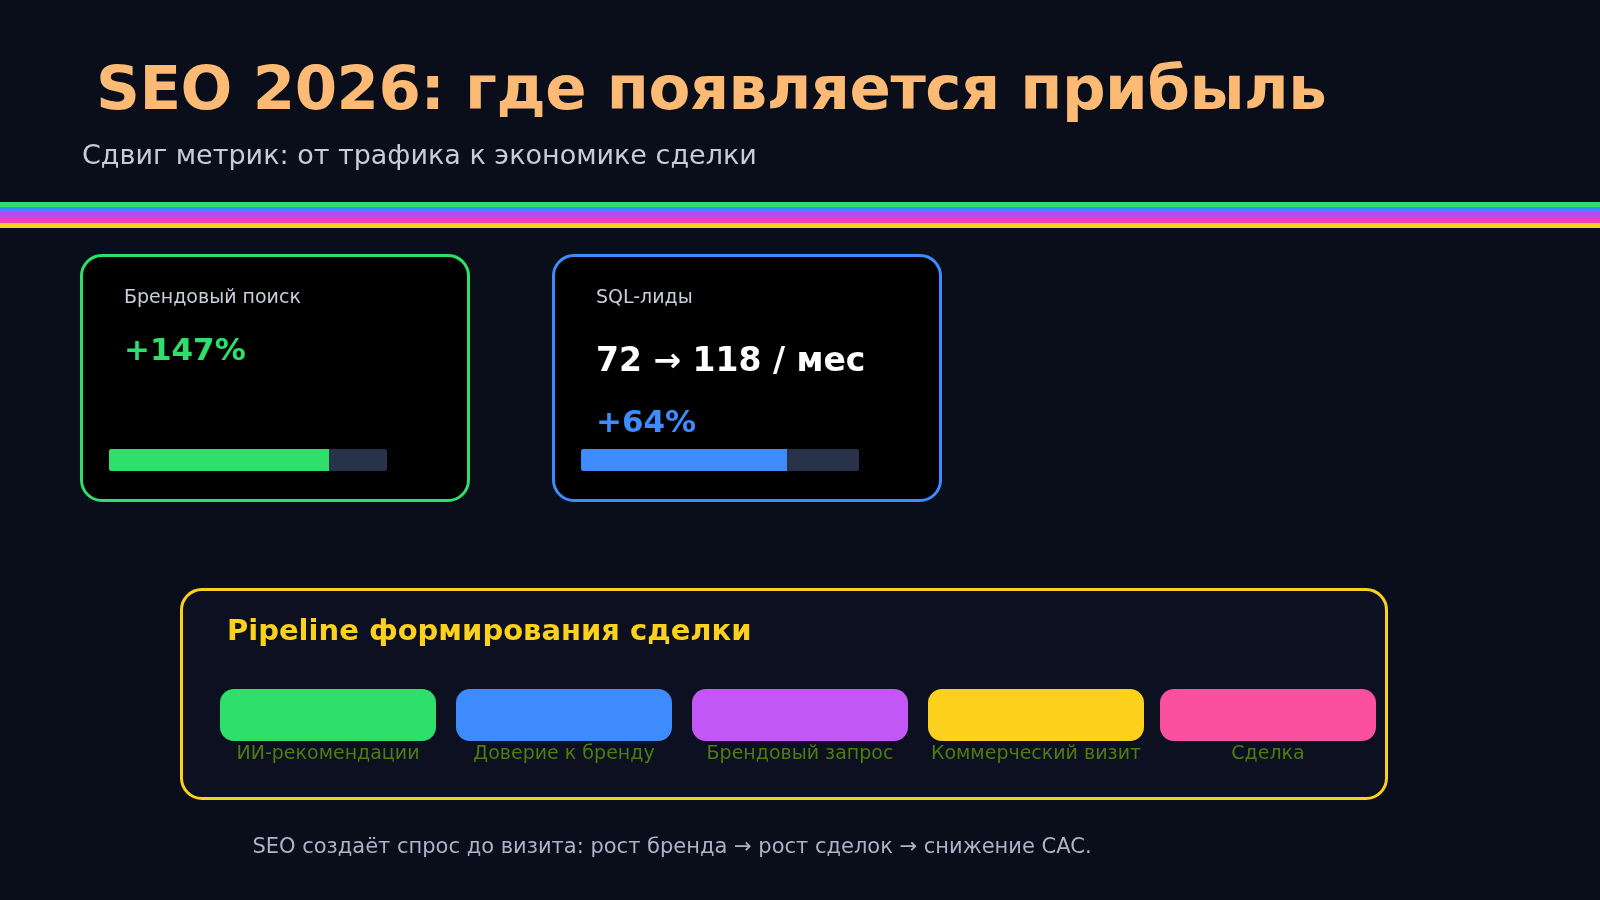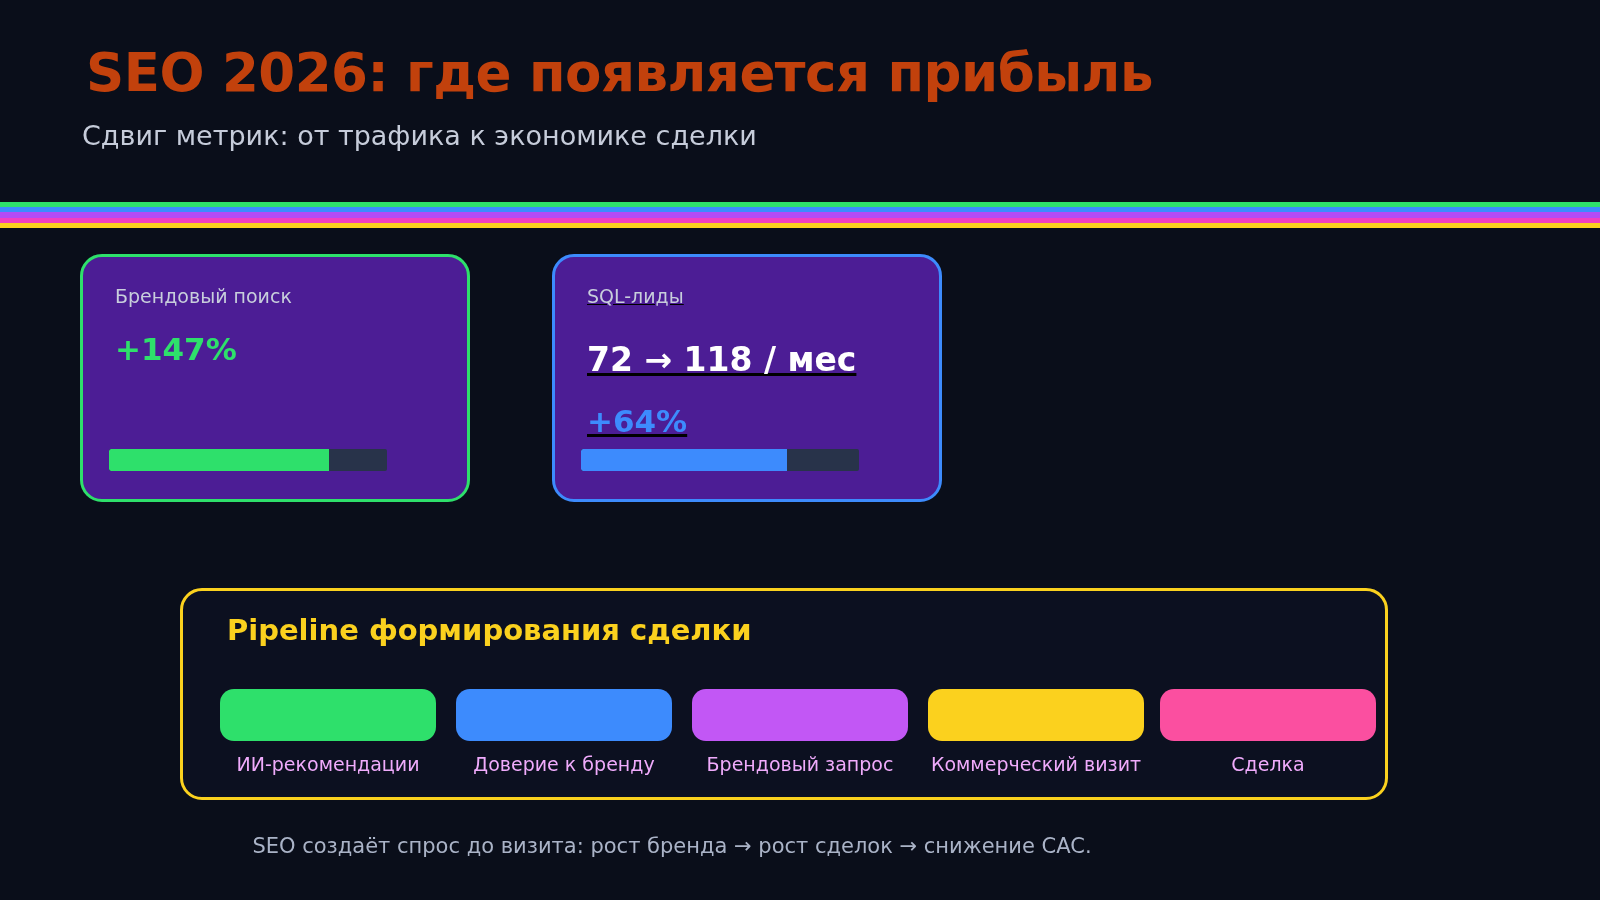--- a/index.html
+++ b/index.html
@@ -14,26 +14,26 @@
     font-family: "DejaVu Sans", "Liberation Sans", sans-serif;
     overflow: hidden;
     position: relative;
   }
 
   
   .header {
     padding: 38px 0 0 80px;
   }
   .page-title {
-    font-size: 53px;
-    font-weight: bold;
-    color: #c2410c;
+    font-size: 61px;
+    font-weight: bold;
+    color: #fdba74;
     letter-spacing: -0.5px;
     line-height: 1.1;
-    margin: 6px;
+    margin: 16px;
     white-space: nowrap;
   }
   .page-subtitle {
     font-size: 27px;
     color: #c6ccda;
     margin: 18px 0 0 2px;
     white-space: nowrap;
   }
 
   
@@ -61,22 +61,22 @@
     height: 254px;
   }
   .kpi-card {
     position: absolute;
     top: 0;
     width: 390px;
     height: 248px;
     box-sizing: border-box;
     border: 3px solid #2ee06b;
     border-radius: 22px;
-    background: #4c1d95;
-    padding: 22px 26px 0 32px;
+    background: #000000;
+    padding: 22px 26px 0 41px;
   }
   .kpi-card.c0 { left: 80px; }
   .kpi-card.c1 { left: 552px; text-decoration: underline; }
   .kpi-card.c2 { left: 1024px; }
 
   .kpi-label {
     font-size: 19px;
     color: #c8ced c;
     color: #c8cedc;
     margin: 6px 0 0 0;
@@ -142,23 +142,23 @@
     position: absolute;
     top: 0;
     width: 216px;
   }
   .step-block {
     width: 216px;
     height: 52px;
     border-radius: 14px;
   }
   .step-label {
-    margin-top: 12px;
+    margin-top: 0;
     font-size: 19px;
-    color: #f0abfc;
+    color: #4d7c0f;
     text-align: center;
     white-space: nowrap;
   }
 
   
   .footer-note {
     position: absolute;
     top: 834px;
     left: 0;
     width: 1344px;

